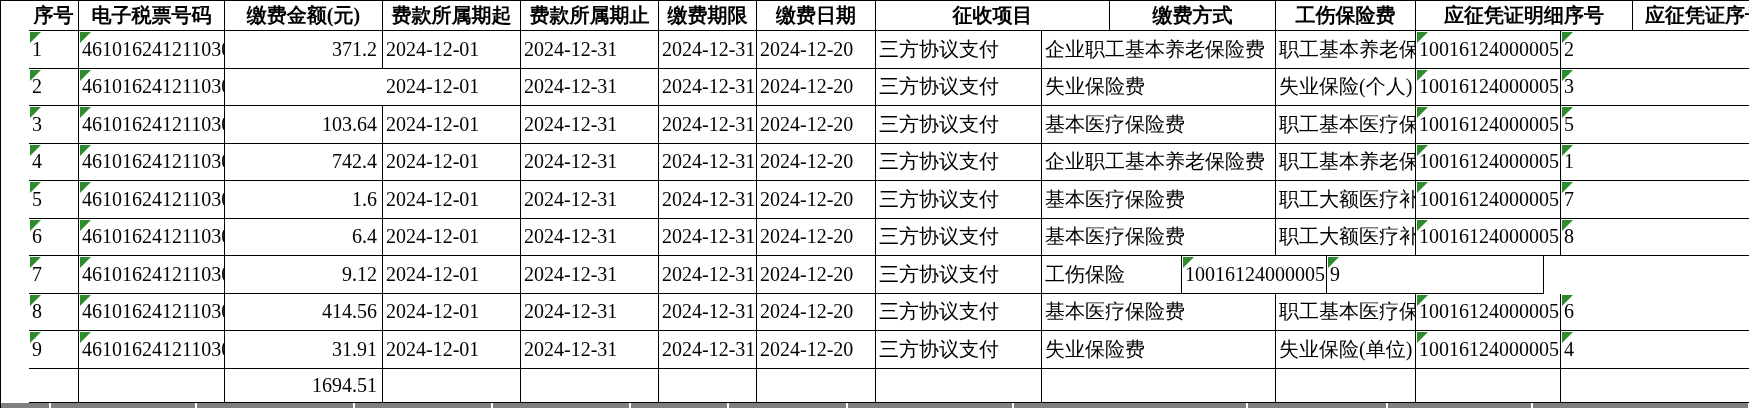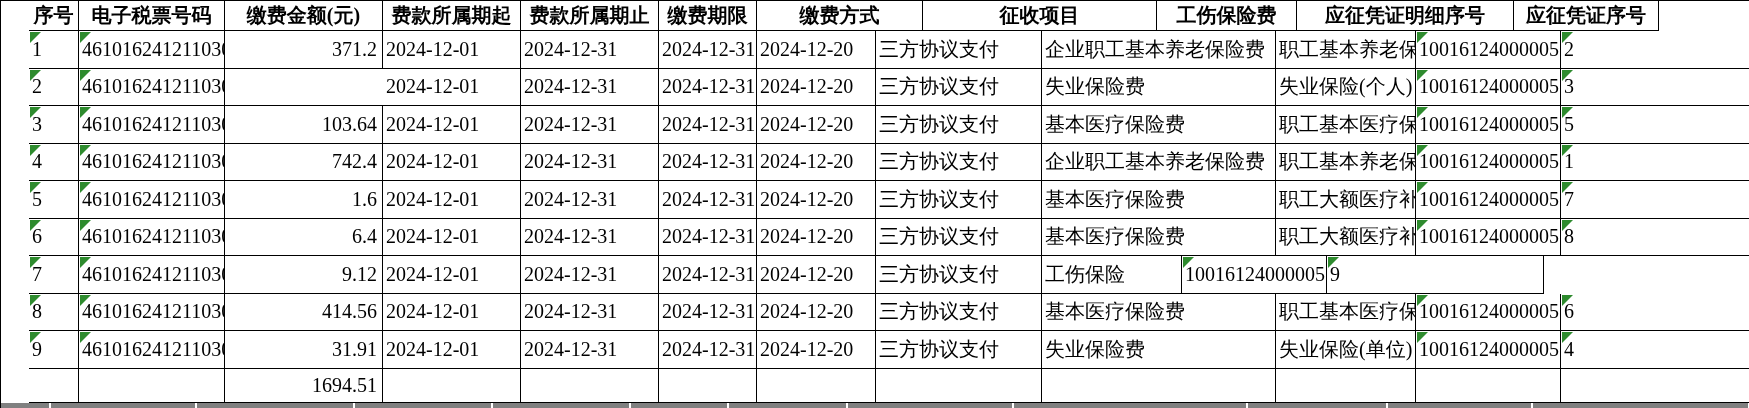--- a/index.html
+++ b/index.html
@@ -68,25 +68,28 @@
         </div>
         <div class="cell align-center" style="width: 138px; align-items: center;">
           <span>费款所属期起</span>
         </div>
         <div class="cell align-center" style="width: 138px;">
           <span>费款所属期止</span>
         </div>
         <div class="cell align-center" style="width: 98px;">
           <span>缴费期限</span>
         </div>
+        <div class="cell align-center" style="width: 119px;">
+          <span>缴费日期</span>
+        </div>
+        <div class="cell align-center" style="width: 234px;">
+          <span>征收项目</span>
+        </div>
         <div class="cell align-center" style="width: 166px;">
           <span>缴费方式</span>
-        </div>
-        <div class="cell align-center" style="width: 234px;">
-          <span>征收项目</span>
         </div>
         <div class="cell align-center" style="width: 140px;">
           <span>工伤保险费</span>
         </div>
         <div class="cell align-center" style="width: 217px;">
           <span>应征凭证明细序号</span>
         </div>
         <div class="cell align-center" style="width: 145px;">
           <span>应征凭证序号</span>
         </div>

